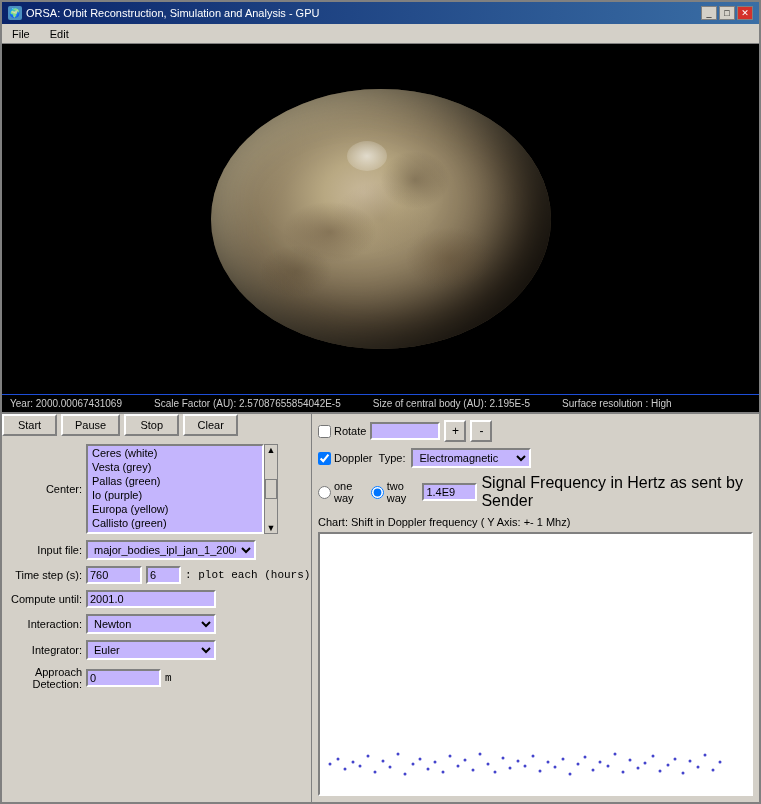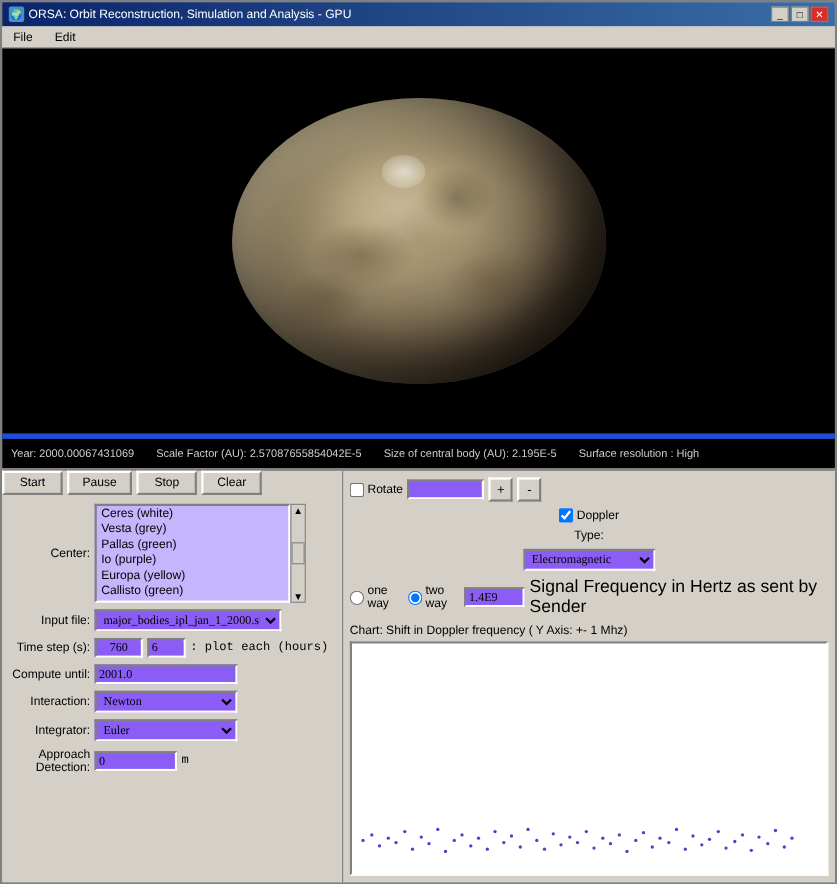--- a/index.html
+++ b/index.html
@@ -114,24 +114,24 @@
         radial-gradient(ellipse at 25% 70%, rgba(70,55,35,0.3) 0%, transparent 10%),
         radial-gradient(ellipse at 70% 65%, rgba(90,70,45,0.35) 0%, transparent 13%),
         radial-gradient(ellipse at 50% 50%, rgba(100,80,55,0.2) 0%, transparent 20%);
     }
     .status-bar {
       background: #000;
       color: #ccc;
       padding: 2px 8px;
       font-size: 10px;
       display: flex;
-      gap: 20px;
-      height: 32px;
-      align-items: center;
-      border-top: 5px solid #1d4ed8;
+      gap: 32px;
+      height: 18px;
+      align-items: center;
+      border-top: 1px solid #1d4ed8;
     }
     .controls-area {
       display: flex;
       flex: 1;
       background: #d4d0c8;
       border-top: 2px solid #808080;
     }
     .left-panel {
       width: 310px;
       padding: 0;
@@ -169,26 +169,25 @@
     .form-label {
       width: 80px;
       text-align: right;
       font-size: 11px;
     }
     .form-label-sm {
       font-size: 11px;
       font-family: Liberation Mono, monospace;
     }
     select, input[type="text"] {
-      background: #8b5cf6;
+      background: #c4b5fd;
       border: 2px solid;
       border-color: #808080 #fff #fff #808080;
       font-size: 11px;
       padding: 1px 2px;
-      font-family: Liberation Serif, serif;
     }
     .listbox {
       width: 178px;
       height: 90px;
       background: #c4b5fd;
       border: 2px solid;
       border-color: #808080 #fff #fff #808080;
       overflow-y: auto;
       font-size: 11px;
     }
@@ -197,22 +196,21 @@
       cursor: pointer;
     }
     .listbox-item.selected {
       background: #0a246a;
       color: white;
     }
     .file-input {
       width: 170px;
     }
     input.small-input {
-      width: 44px;
-      text-align: center;
+      width: 56px;
     }
     input.tiny-input {
       width: 35px;
     }
     .compute-input {
       width: 130px;
     }
     .interaction-select {
       width: 130px;
     }
@@ -246,21 +244,20 @@
       display: flex;
       align-items: center;
       justify-content: center;
       cursor: pointer;
       font-size: 12px;
     }
     .doppler-row {
       display: flex;
       align-items: center;
       gap: 6px;
-      flex-direction: column;
     }
     .signal-row {
       display: flex;
       align-items: center;
       gap: 4px;
       margin-top: 2px;
     }
     .type-select {
       width: 120px;
     }

